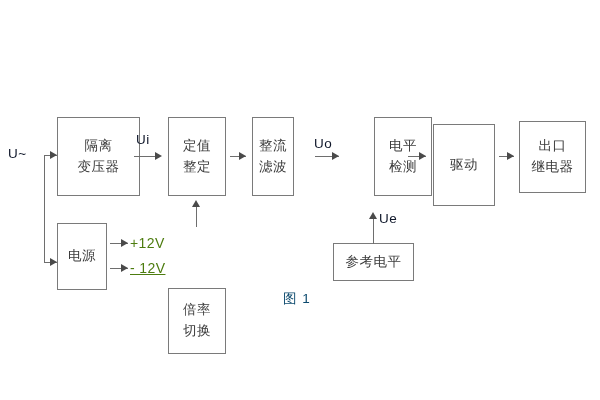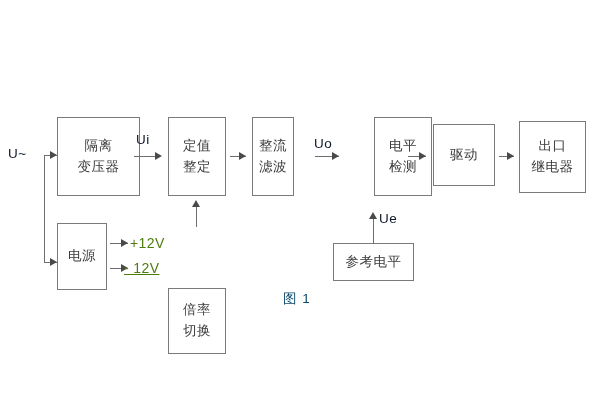--- a/index.html
+++ b/index.html
@@ -103,21 +103,21 @@
   <div class="block" style="left:252px; top:117px; width:42px; height:79px;">
     <span class="ln">整流</span>
     <span class="ln">滤波</span>
   </div>
 
   <div class="block" style="left:345px; top:117px; width:58px; height:79px;margin-left:29px;">
     <span class="ln">电平</span>
     <span class="ln">检测</span>
   </div>
 
-  <div class="block" style="left:433px; top:124px; width:62px; height:62px;">
+  <div class="block" style="left:433px; top:124px; width:62px; height:82px;">
     <span class="ln">驱动</span>
   </div>
 
   <div class="block" style="left:519px; top:121px; width:67px; height:72px;">
     <span class="ln">出口</span>
     <span class="ln">继电器</span>
   </div>
 
   <div class="block" style="left:57px; top:223px; width:50px; height:67px;">
     <span class="ln">电源</span>
@@ -155,17 +155,17 @@
   <div class="vline" style="left:373px; top:218px; height:26px;"></div>
   <div class="arrow-u" style="left:368.8px; top:212px;"></div>
   <div class="label sig" style="left:379px; top:211px;">Ue</div>
 
   <div class="hline" style="left:110px; top:243px; width:18px;"></div>
   <div class="arrow-r" style="left:121px; top:238.5px;"></div>
   <div class="label rail" style="left:130px; top:235px;">+12V</div>
 
   <div class="hline" style="left:110px; top:268px; width:18px;"></div>
   <div class="arrow-r" style="left:121px; top:263.5px;"></div>
-  <div class="label rail" style="left:124px; top:260px;text-decoration:underline;">- 12V</div>
+  <div class="label rail" style="left:130px; top:260px;text-decoration:underline;">- 12V</div>
 
   <div class="caption" style="left:283px; top:290px;">图 1</div>
 
 </div>
 
 </body></html>

